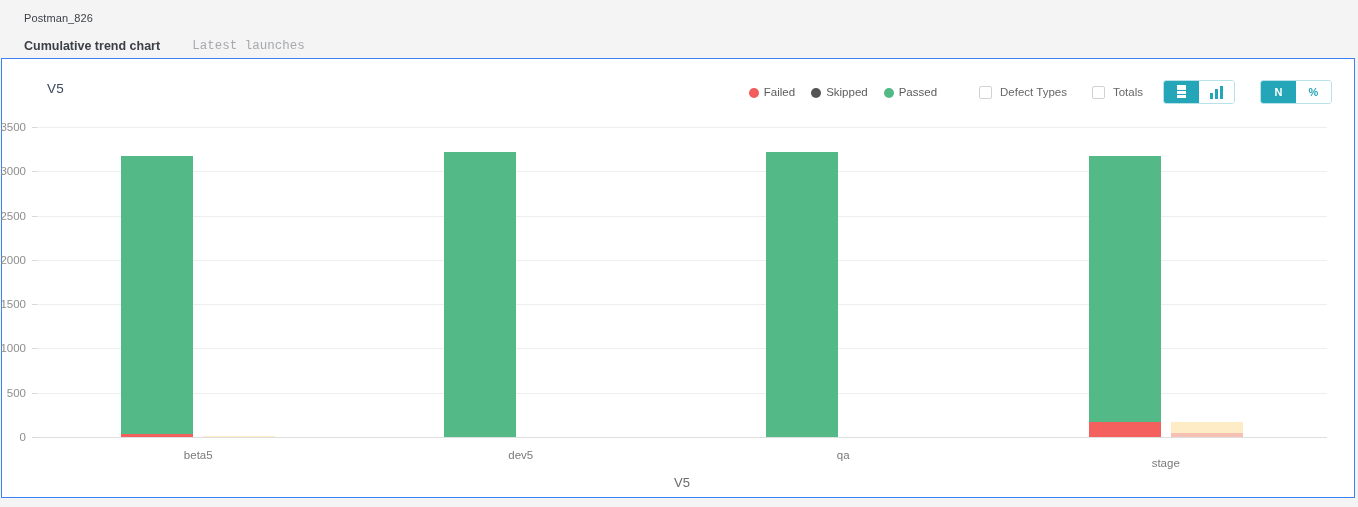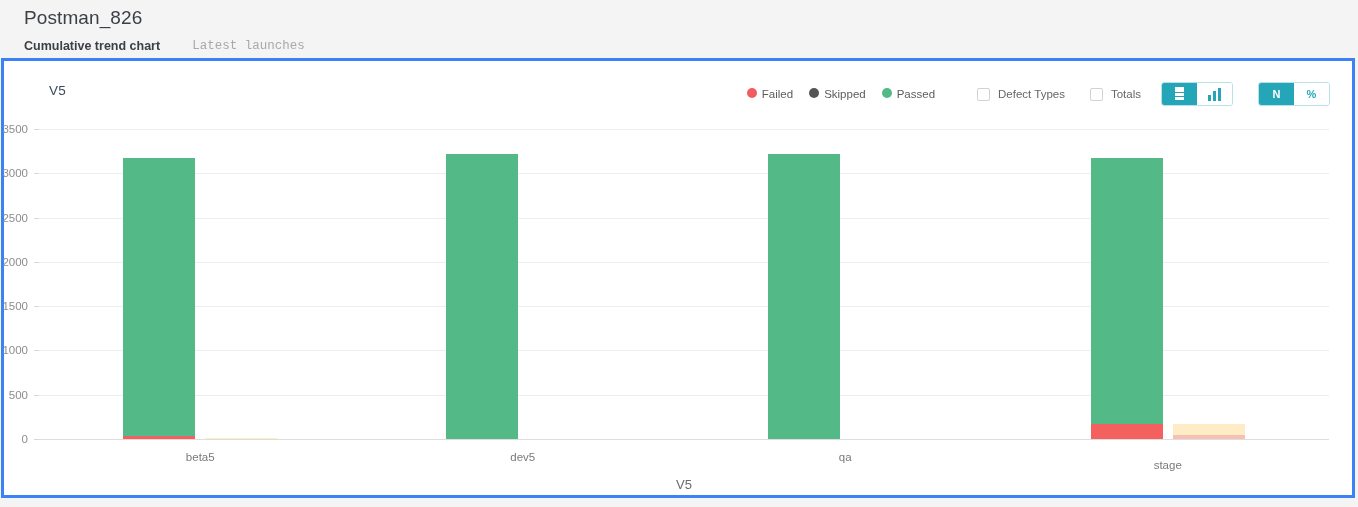--- a/index.html
+++ b/index.html
@@ -6,51 +6,51 @@
   body{
     width:1358px;height:507px;
     background:#f4f4f4;
     font-family:"Liberation Sans","DejaVu Sans",sans-serif;
     overflow:hidden;
   }
 
   
   .page-head{padding:8px 0 0 24px;}
   .proj-title{
-    font-size:19px;color:#3b3f46;letter-spacing:.1px;
+    font-size:11px;color:#3b3f46;letter-spacing:.1px;
     line-height:20px;margin-bottom:4px;
   }
   .tabs{display:flex;align-items:flex-end;gap:32px;height:22px;}
   .tab{font-size:12.5px;line-height:16px;cursor:pointer;}
   .tab.active{color:#3b3f46;font-weight:bold;}
   .tab.inactive{color:#a7a9ad;font-family:Liberation Mono, monospace;}
 
   
   .card{
     position:absolute;left:1px;top:58px;
     width:1354px;height:440px;
     background:#ffffff;
-    border:3px solid #3b82f6;
+    border:1px solid #3b82f6;
     box-sizing:border-box;
   }
 
   
   .widget-head{
     position:absolute;left:0;top:18px;width:100%;height:30px;
   }
   .widget-name{
     position:absolute;left:45px;top:4px;
     font-size:13.5px;color:#3c4a5c;letter-spacing:.3px;
   }
   .controls{
     position:absolute;right:22px;top:0;
     display:flex;align-items:center;gap:0;height:30px;
   }
   .legend-item{
-    display:flex;align-items:flex-start;gap:5px;
+    display:flex;align-items:flex-end;gap:5px;
     margin-right:16px;cursor:pointer;user-select:none;
   }
   .dot{width:10px;height:10px;border-radius:50%;display:block;}
   .legend-label{font-size:11.5px;color:#5c5c5c;}
 
   .cbx-item{display:flex;align-items:center;gap:8px;margin-right:25px;cursor:pointer;}
   .cbx{
     width:13px;height:13px;border:1px solid #d2d2d2;border-radius:2px;
     background:#fff;box-sizing:border-box;display:block;
   }

